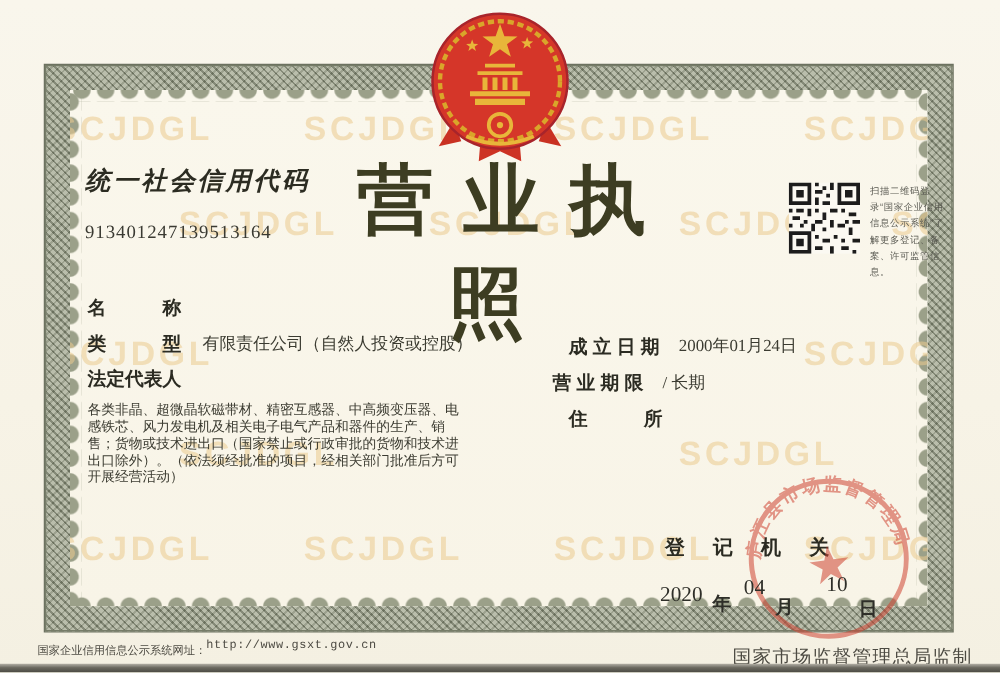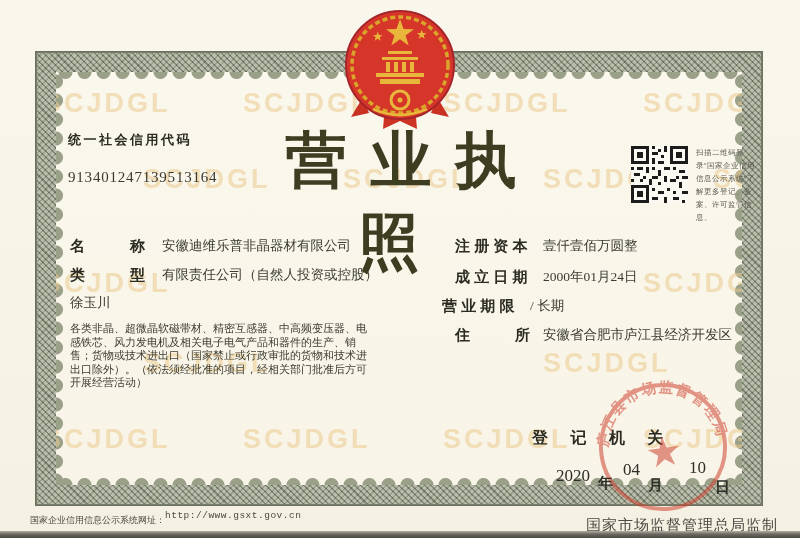--- a/index.html
+++ b/index.html
@@ -40,21 +40,21 @@
     position:absolute;font-weight:bold;font-size:27px;letter-spacing:3px;
     color:rgba(235,203,142,.55);white-space:nowrap;
   }
   .wm-big{
     position:absolute;left:112px;top:168px;font-size:48px;font-weight:bold;
     letter-spacing:18px;color:rgba(233,199,140,.45);white-space:nowrap;
     font-family:"Liberation Serif",serif;
   }
   
   .credit-block{position:absolute;left:68px;top:131px;}
-  .credit-label{font-size:13px;font-weight:bold;letter-spacing:2.5px;color:#2c2c22;}
+  .credit-label{font-size:20px;font-weight:bold;letter-spacing:2.5px;color:#2c2c22;font-style:italic;}
   .credit-code{margin-top:20px;font-size:15px;letter-spacing:.8px;color:#3a3a32;
     font-family:"Liberation Serif",serif;}
   .doc-title{
     position:absolute;left:228px;top:120px;width:346px;text-align:center;
     font-size:61px;font-weight:bold;letter-spacing:24px;color:#3d3d22;
     font-family:"Liberation Sans",sans-serif;text-indent:24px;
   }
   
   .qr{position:absolute;left:631px;top:146px;width:57px;height:57px;}
   .qr-caption{
@@ -66,21 +66,21 @@
   .f-label{font-size:15px;font-weight:bold;color:#2b2b22;white-space:nowrap;flex:none;}
   .f-value{font-size:13.5px;color:#3b3b31;font-family:"Liberation Serif",serif;}
   .left-row .f-label{width:92px;}
   .left-row .f-value{width:304px;}
   .right-row .f-label{width:88px;}
   .right-row .f-value{width:225px;}
   .scope .f-value{font-size:11px;line-height:13.5px;}
   
   .registrar{position:absolute;left:532px;top:428px;font-size:16px;font-weight:bold;
     letter-spacing:9px;color:#2b2b22;white-space:nowrap;}
-  .reg-date{position:absolute;left:556px;top:458px;display:flex;align-items:flex-start;
+  .reg-date{position:absolute;left:528px;top:458px;display:flex;align-items:flex-start;
     font-family:"Liberation Serif",serif;color:#2e2e28;}
   .reg-date span{display:inline-block;}
   .d-num{font-size:17px;}
   .d-char{font-size:15px;font-weight:bold;font-family:"Liberation Sans",sans-serif;}
   
   .seal{position:absolute;left:588px;top:372px;width:150px;height:150px;
     opacity:.55;transform:rotate(-8deg);}
   
   .footer-left{position:absolute;left:30px;top:514px;font-size:9px;color:#4c4a42;}
   .footer-left .url{font-family:"Liberation Mono",monospace;font-size:9.5px;
@@ -199,48 +199,42 @@
         <rect x="21" y="51" width="6" height="3"></rect>
       <rect x="33" y="51" width="3" height="6"></rect>
         <rect x="42" y="51" width="6" height="3"></rect>
         <rect x="51" y="54" width="3" height="3"></rect>
     </g>
   </svg>
   <div class="qr-caption">扫描二维码登录“国家企业信用信息公示系统”了解更多登记、备案、许可监管信息。</div>
 
   <div class="row left-row" style="left:70px;top:237px">
     <span class="f-label">名　　　称</span>
-    <span class="f-value">安徽迪维乐普非晶器材有限公司</span>
   </div>
   <div class="row left-row" style="left:70px;top:266px">
     <span class="f-label">类　　　型</span>
     <span class="f-value">有限责任公司（自然人投资或控股）</span>
   </div>
   <div class="row left-row" style="left:70px;top:294px">
-    <span class="f-value">徐玉川</span>
+    <span class="f-label">法定代表人</span>
   </div>
   <div class="row left-row scope" style="left:70px;top:322px">
     <span class="f-value">各类非晶、超微晶软磁带材、精密互感器、中高频变压器、电感铁芯、风力发电机及相关电子电气产品和器件的生产、销售；货物或技术进出口（国家禁止或行政审批的货物和技术进出口除外）。（依法须经批准的项目，经相关部门批准后方可开展经营活动）</span>
   </div>
 
-  <div class="row right-row" style="left:455px;top:237px">
-    <span class="f-label">注 册 资 本</span>
-    <span class="f-value">壹仟壹佰万圆整</span>
-  </div>
   <div class="row right-row" style="left:455px;top:268px">
     <span class="f-label">成 立 日 期</span>
     <span class="f-value">2000年01月24日</span>
   </div>
   <div class="row right-row" style="left:442px;top:297px">
     <span class="f-label">营 业 期 限</span>
     <span class="f-value">/ 长期</span>
   </div>
   <div class="row right-row" style="left:455px;top:326px">
     <span class="f-label">住　　　所</span>
-    <span class="f-value">安徽省合肥市庐江县经济开发区</span>
   </div>
 
   <div class="registrar">登 记 机 关</div>
 
   <svg class="seal" viewBox="0 0 150 150">
     <circle cx="75" cy="75" r="62" fill="none" stroke="#cf4433" stroke-width="4"></circle>
     <path id="sealArc" d="M 20 75 A 55 55 0 0 1 130 75" fill="none"></path>
     <text font-size="14.5" fill="#cf4433" font-weight="bold" letter-spacing="2">
       <textPath href="#sealArc" startOffset="4%">庐江县市场监督管理局</textPath>
     </text>

